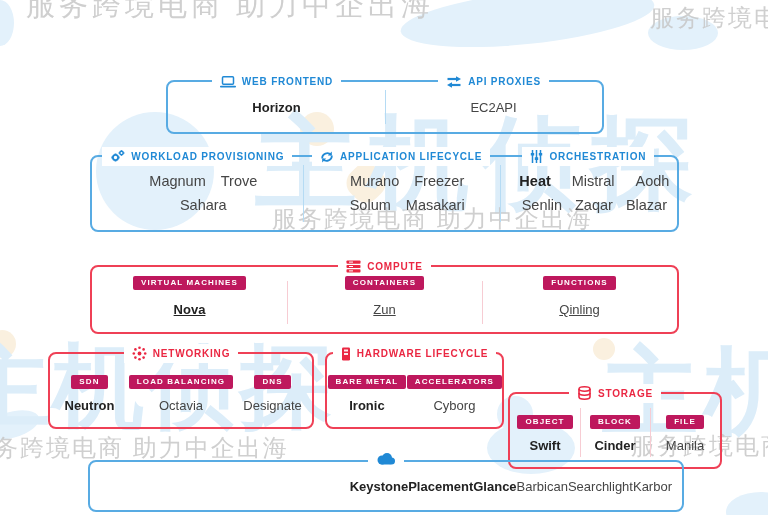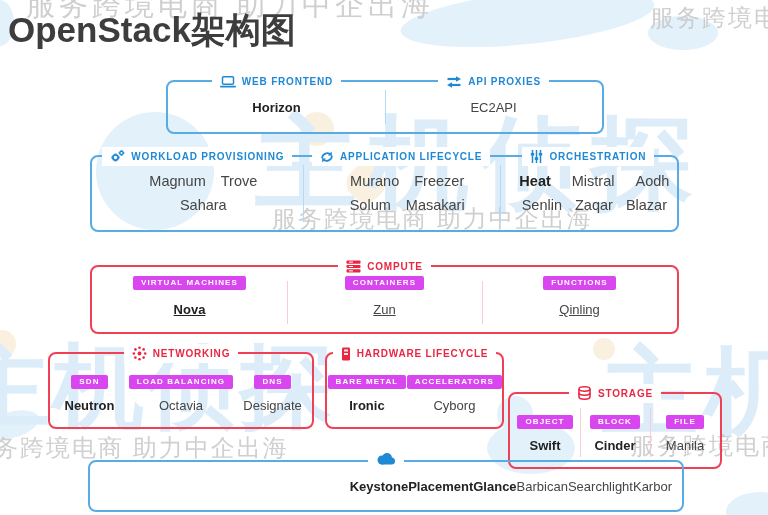--- a/index.html
+++ b/index.html
@@ -22,21 +22,21 @@
   .box-label{position:absolute;top:-10px;left:0;right:0;display:flex;justify-content:center;z-index:3;}
   .box-label .lbl{background:#fff;padding:0 8px;display:flex;align-items:center;gap:6px;
       font-size:10px;font-weight:bold;letter-spacing:.8px;white-space:nowrap;line-height:19px;}
   .blue-lbl{color:#2089d5;}
   .red-lbl{color:#ea2742;}
   .vdiv{position:absolute;top:8px;bottom:8px;width:1px;z-index:2;}
   .vdiv.b{background:#b5dbf4;}
   .vdiv.r{background:#f7ccd3;}
   .svc{font-size:13px;color:#454545;}
   .svc.b{font-weight:bold;color:#222;}
-  .badge{background:#d946ef;color:#fff;font-size:8px;font-weight:bold;letter-spacing:1.1px;
+  .badge{background:#be185d;color:#fff;font-size:8px;font-weight:bold;letter-spacing:1.1px;
          padding:3px 8px;border-radius:2px;line-height:1;white-space:nowrap;}
   .rows{display:flex;flex-direction:column;gap:8px;align-items:center;padding-top:16px;margin-left:12px;}
   .row{display:flex;gap:15px;align-items:center;font-size:14.5px;}
   .row .svc{font-size:14.5px;}
   
   .frontend-cell{justify-content:center;}
   
   .badge-cell-compute{padding-top:9px;}
   .badge-cell-compute .svc{margin-top:12px;text-decoration:underline;}
   .badge-cell-bottom{padding-top:6px;justify-content:center;}
@@ -66,21 +66,20 @@
   <div class="wm wm-logo" style="left:255px;top:112px;font-size:102px;letter-spacing:10px;">主机侦探</div>
   <div class="wm wm-logo" style="left:-42px;top:340px;font-size:92px;letter-spacing:2px;">主机侦探</div>
   <div class="wm wm-logo" style="left:602px;top:344px;font-size:96px;letter-spacing:6px;">主机</div>
 
   <div class="wm wm-text lg" style="left:26px;top:-14px;">服务跨境电商 助力中企出海</div>
   <div class="wm wm-text" style="left:650px;top:2px;">服务跨境电商</div>
   <div class="wm wm-text" style="left:272px;top:203px;">服务跨境电商 助力中企出海</div>
   <div class="wm wm-text" style="left:-6px;top:432px;">务跨境电商 助力中企出海</div>
   <div class="wm wm-text" style="left:631px;top:430px;">服务跨境电商</div>
 
-  <div class="title">OpenStack架构图</div>
 
   <div class="box blue" style="left:166px;top:80px;width:434px;height:50px;">
     <div class="cell frontend-cell">
       <div class="box-label">
           <span class="lbl blue-lbl">
         <span>
           <svg width="16" height="12" viewBox="0 0 16 12">
                 <rect x="2.5" y="0.8" width="11" height="7.5" rx="1" fill="none" stroke="#2089d5" stroke-width="1.5"></rect>
                 <rect x="0" y="9.8" width="16" height="1.7" rx="0.8" fill="#2089d5"></rect>
               </svg>

